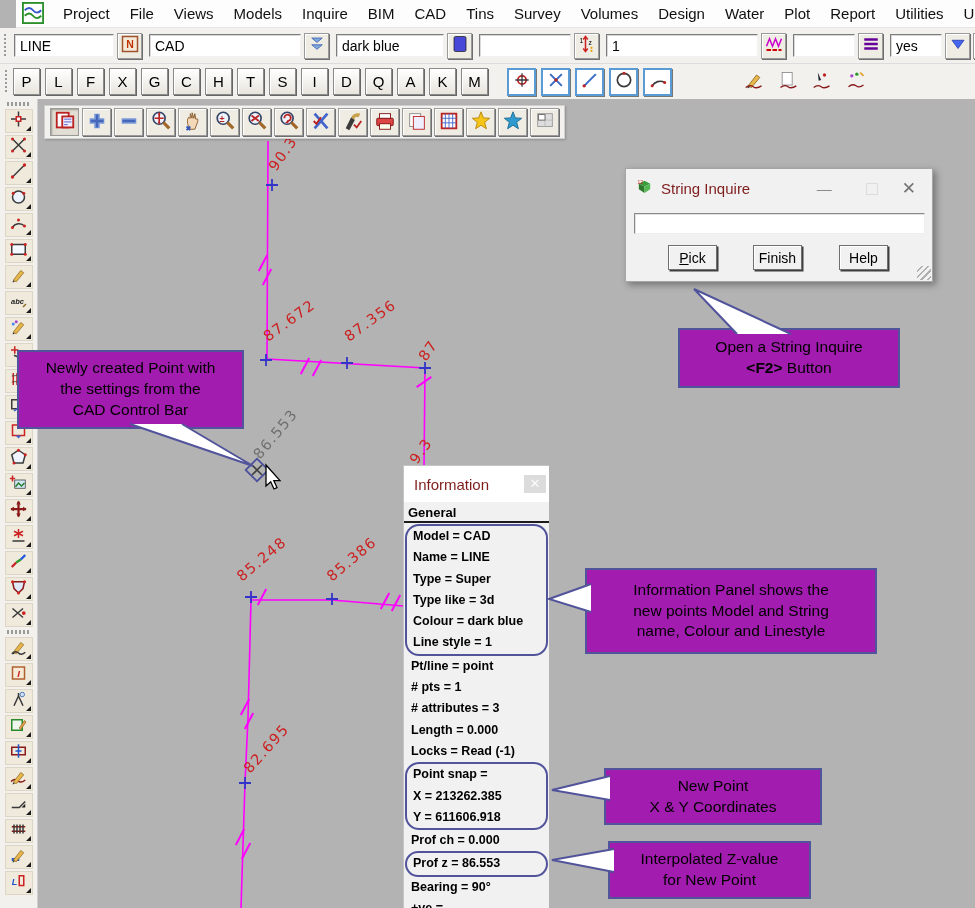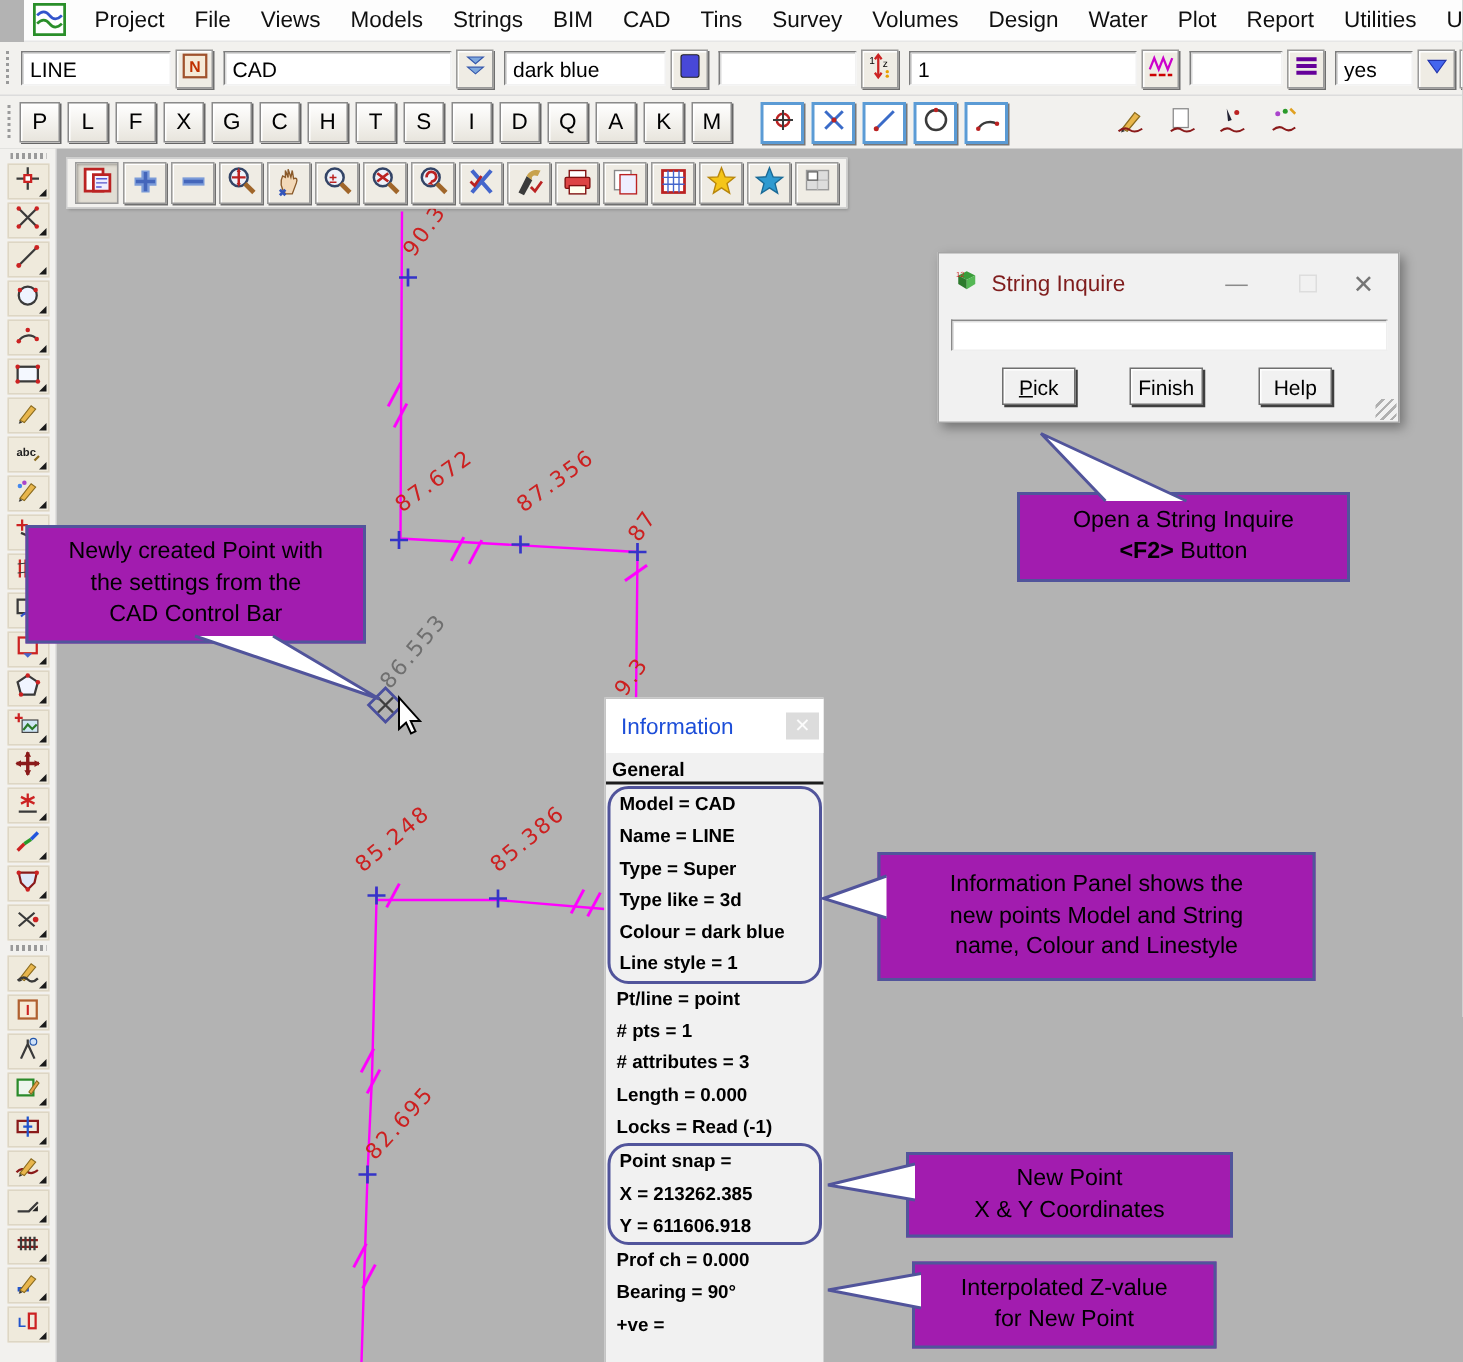--- a/index.html
+++ b/index.html
@@ -43,41 +43,41 @@
   .viewbar { position:absolute; left:44px; top:105px; height:34px; background:#f2f1ee; display:flex;
              align-items:center; gap:3px; padding:2px 5px; z-index:15; border:1px solid #cfcfcf;
              box-shadow:1px 1px 2px rgba(0,0,0,.2); }
   .view-btn { width:29px; height:28px; background:#efece4; border:1px solid #9a9a9a;
               box-shadow:1px 1px 0 #6f6f6f, inset 1px 1px 0 #fff; display:flex; align-items:center; justify-content:center; flex:0 0 auto; }
   .view-btn:first-child { background:#e2ded4; box-shadow:inset 1px 1px 2px rgba(0,0,0,.3); }
   .view-btn svg { width:22px; height:22px; }
 
   
   .sidebar { position:absolute; left:0; top:99px; width:38px; height:809px; background:#f2f1ee;
-             border-right:1px solid #cfcfcf; z-index:20; padding-top:3px; overflow:hidden; }
+             border-right:1px solid #cfcfcf; z-index:20; padding-top:3px; overflow:hidden;font-style:italic; }
   .h-handle { width:24px; height:4px; margin:0 auto 3px auto;
               background-image:repeating-linear-gradient(to right,#9a9a9a 0 2px,transparent 2px 4px); }
   .side-btn { position:relative; width:28px; height:24px; margin:2px auto; background:#efeadc;
               border:1px solid #ddd6c4; display:flex; align-items:center; justify-content:center; }
   .side-btn::after { content:''; position:absolute; right:1px; bottom:1px; width:0; height:0;
                      border-left:5px solid transparent; border-bottom:5px solid #1a1a1a; }
   .side-btn svg { width:19px; height:18px; }
   .side-sep { width:24px; height:4px; margin:3px auto;
               background-image:repeating-linear-gradient(to right,#9a9a9a 0 2px,transparent 2px 4px); }
 
   
   .canvas-svg { position:absolute; left:0; top:0; z-index:5; pointer-events:none; }
   .overlay-svg { position:absolute; left:0; top:0; z-index:60; pointer-events:none; }
 
   
   .ip { position:absolute; left:403px; top:465px; width:146px; height:443px; background:#f1f1f1; z-index:30;
         border-left:1px solid #c4c4c4; border-top:1px solid #c4c4c4; }
   .ip-title { height:36px; background:#fff; display:flex; align-items:center; justify-content:space-between;
               padding:0 3px 0 10px; }
-  .ip-title-text { font-size:15px; color:#1d4ed8; }
+  .ip-title-text { font-size:15px; color:#7f1d1d; }
   .ip-close { width:22px; height:18px; background:#dcdcdc; color:#fbfbfb; font-size:13px; line-height:18px;
               text-align:center; }
   .ip-section { font-size:13px; font-weight:bold; color:#000; padding:3px 0 1px 4px; border-bottom:2px solid #1c1c1c;
                 margin-bottom:1px; }
   .ip-group { margin:0 1px;border-radius:14px; }
   .ip-group.boxed { border:2px solid #51549b; }
   .ip-row { height:21.3px; line-height:21.3px; font-size:12.5px; font-weight:bold; color:#000; padding-left:6px;
             white-space:nowrap; overflow:hidden; }
 
   
@@ -111,21 +111,21 @@
     <span class="logo" id="app-logo"><svg viewBox="0 0 24 24" xmlns="http://www.w3.org/2000/svg">
           <rect x="1" y="1" width="22" height="22" fill="#fff" stroke="#2a8f2a" stroke-width="2"></rect>
           <path d="M3 9 Q8 4 12 9 T21 9" fill="none" stroke="#3355cc" stroke-width="2"></path>
           <path d="M3 15 Q8 10 12 15 T21 15" fill="none" stroke="#2a8f2a" stroke-width="2"></path>
         </svg></span>
     <div style="display:flex;" id="menu-items">
         <span class="menu-item">Project</span>
         <span class="menu-item">File</span>
         <span class="menu-item">Views</span>
         <span class="menu-item">Models</span>
-        <span class="menu-item">Strings</span>
+        <span class="menu-item">Inquire</span>
         <span class="menu-item">BIM</span>
         <span class="menu-item">CAD</span>
         <span class="menu-item">Tins</span>
         <span class="menu-item">Survey</span>
         <span class="menu-item">Volumes</span>
         <span class="menu-item">Design</span>
         <span class="menu-item">Water</span>
         <span class="menu-item">Plot</span>
         <span class="menu-item">Report</span>
         <span class="menu-item">Utilities</span>
@@ -655,20 +655,23 @@
           <div class="ip-row">Locks = Read (-1)</div>
         </div>
         <div class="ip-group boxed">
           <div class="ip-row">Point snap =</div>
           <div class="ip-row">X = 213262.385</div>
           <div class="ip-row">Y = 611606.918</div>
         </div>
         <div class="ip-group">
           <div class="ip-row">Prof ch = 0.000</div>
         </div>
+        <div class="ip-group boxed">
+          <div class="ip-row">Prof z = 86.553</div>
+        </div>
         <div class="ip-group">
           <div class="ip-row">Bearing = 90°</div>
           <div class="ip-row">+ve =</div>
         </div>
       </div>
   </div>
 
   <div class="si">
     <div class="si-title">
       <span class="si-ico" id="si-icon"><svg viewBox="0 0 24 24" xmlns="http://www.w3.org/2000/svg">

